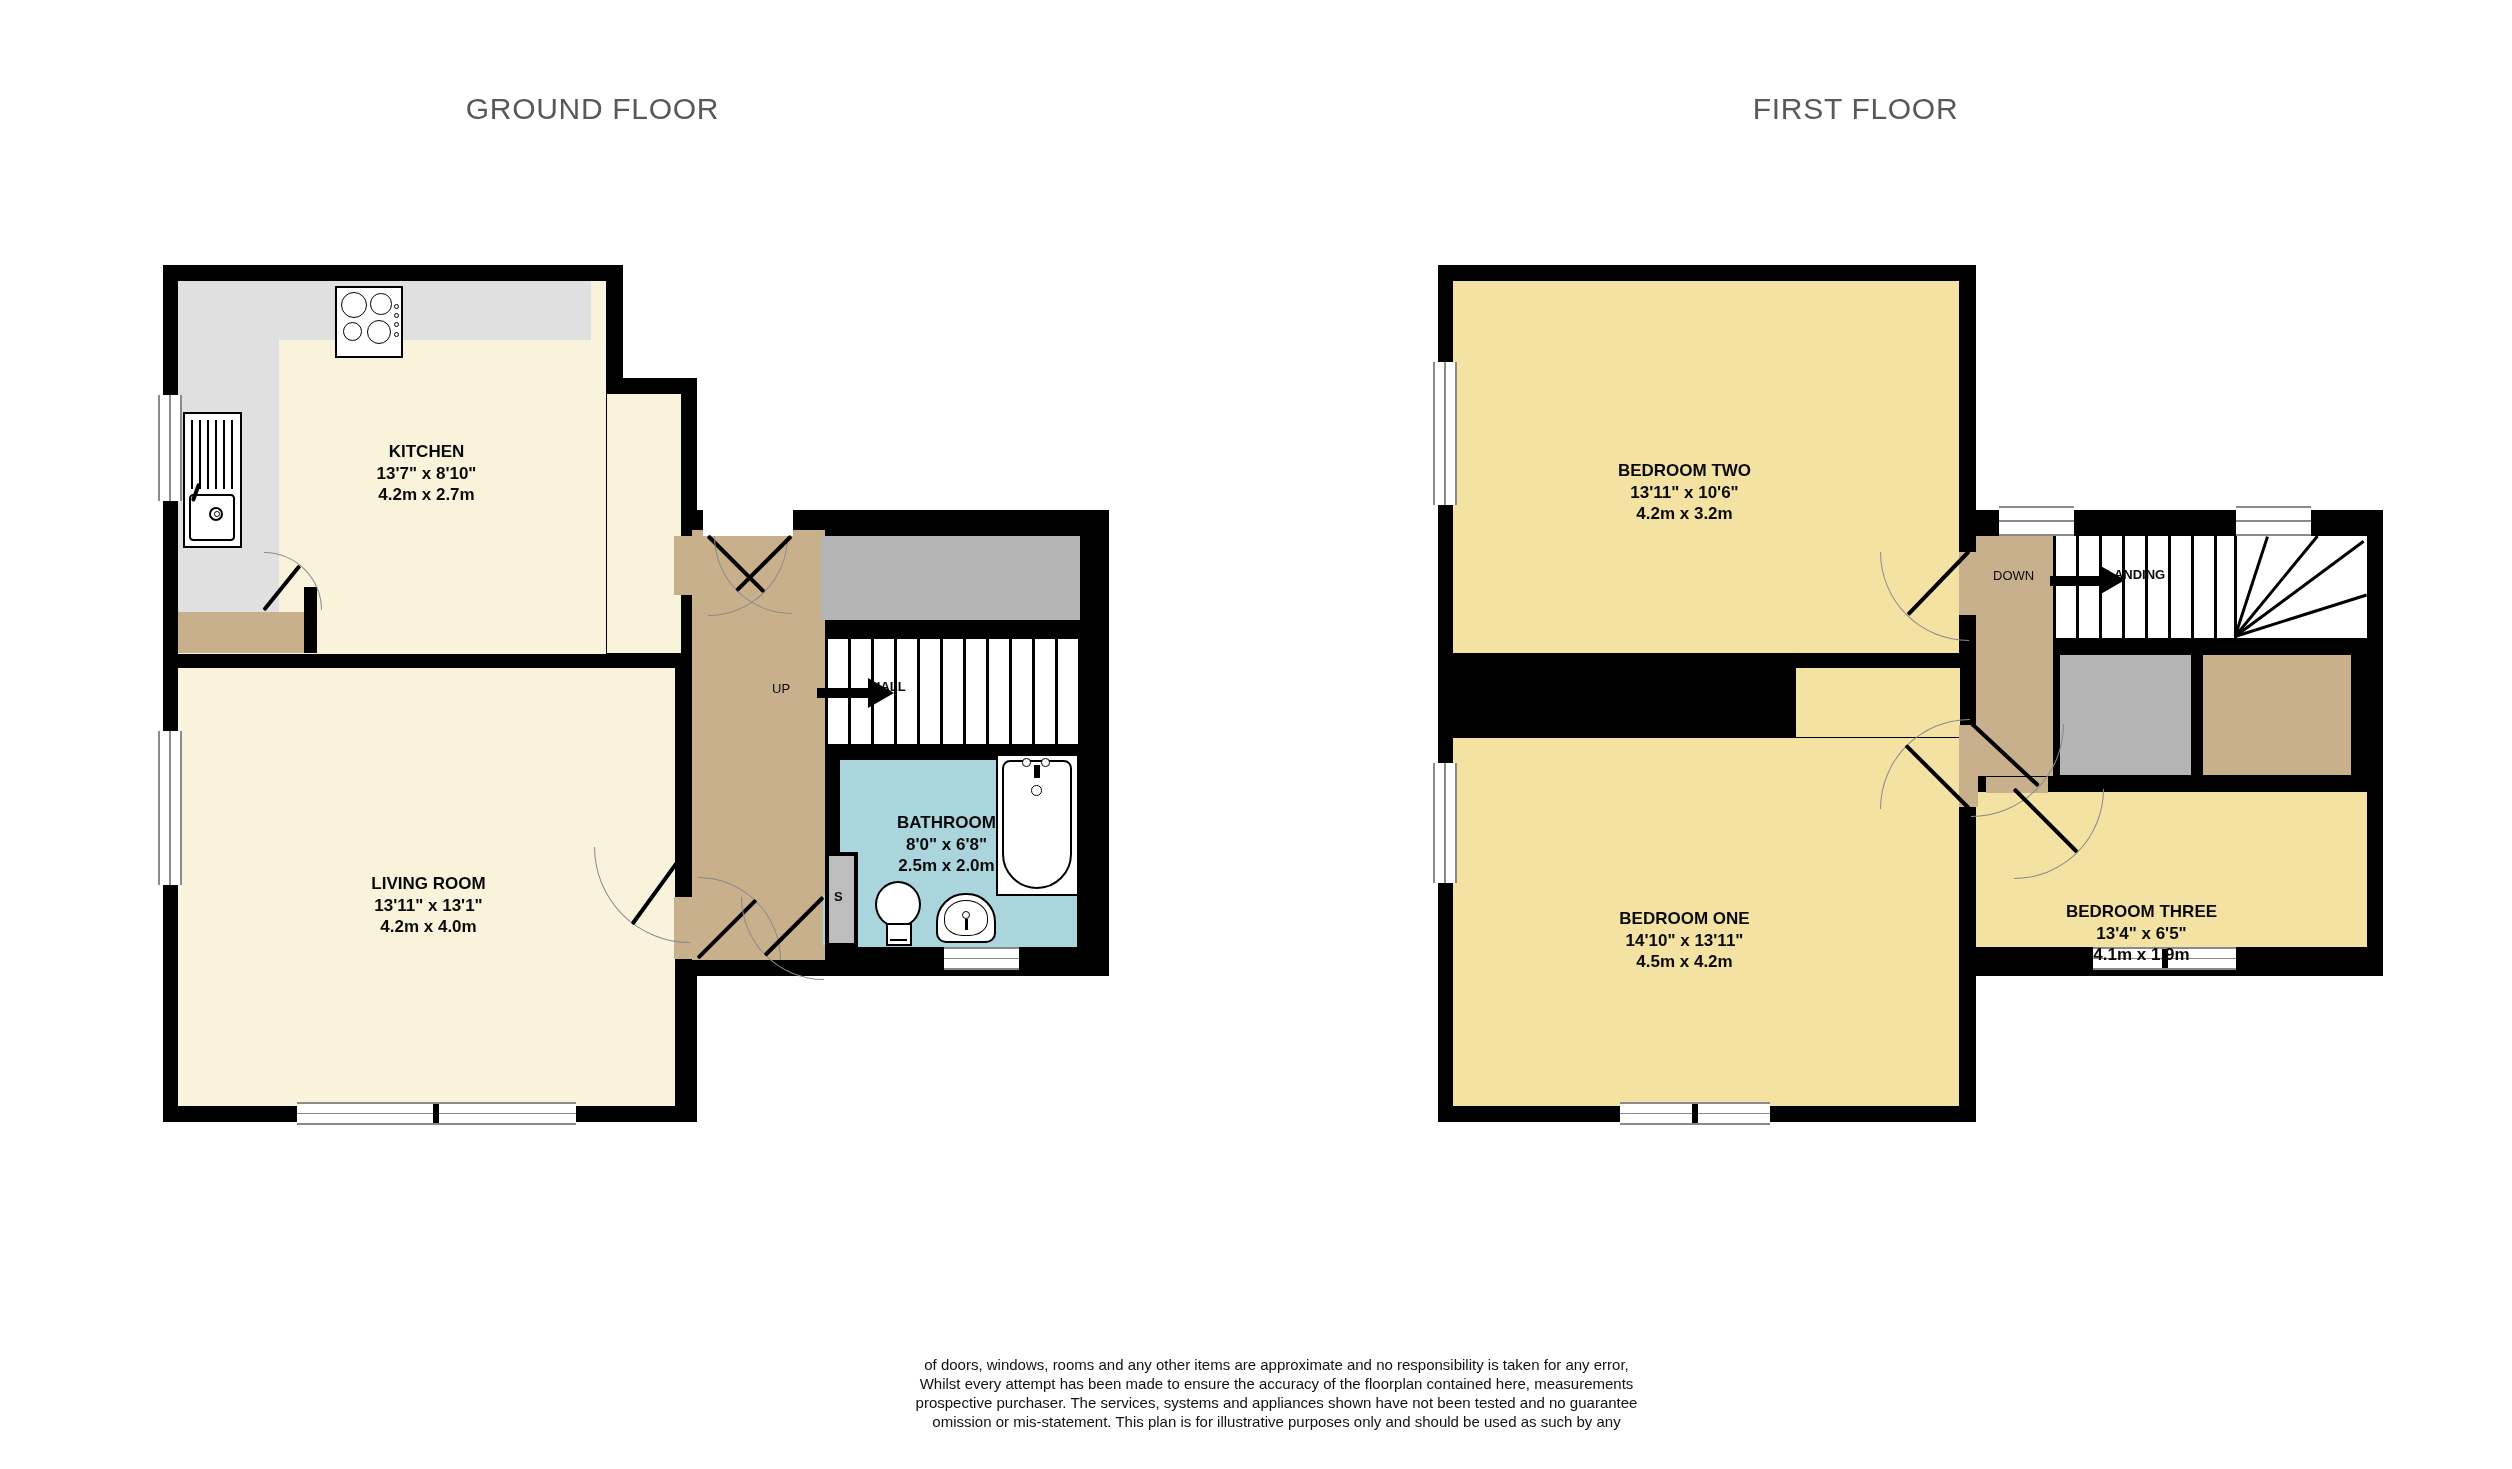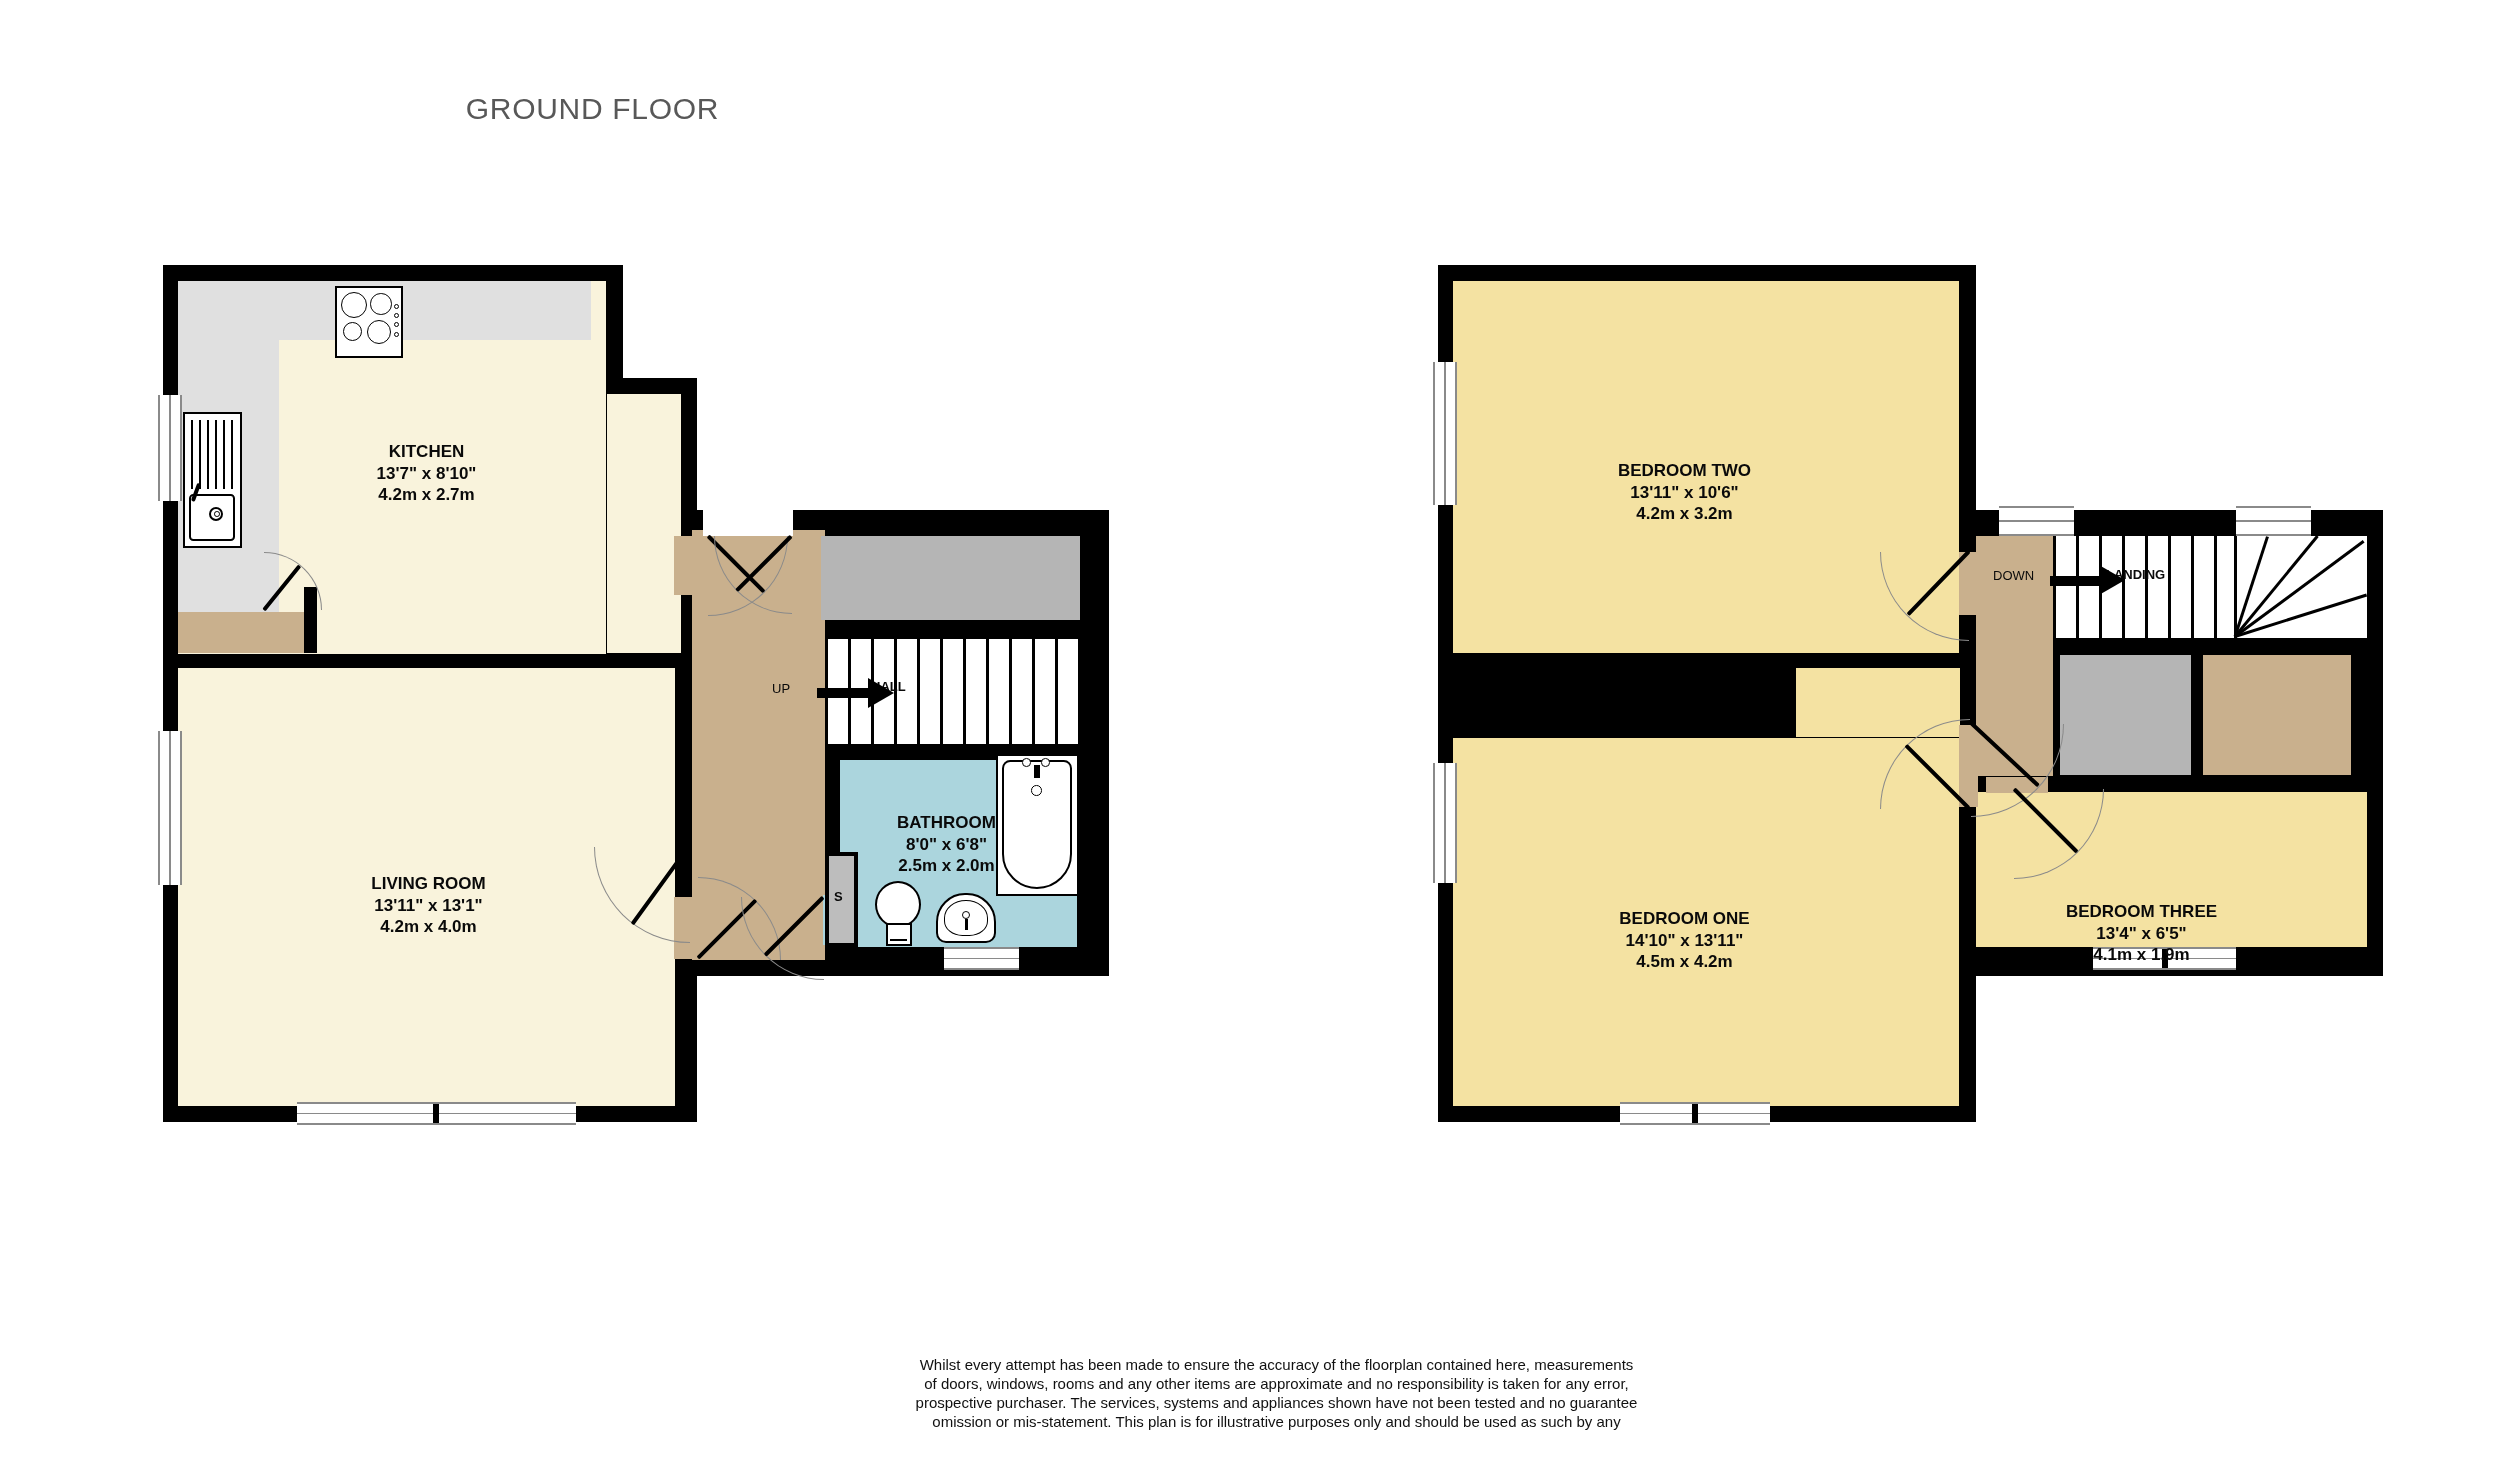--- a/index.html
+++ b/index.html
@@ -34,20 +34,21 @@
   .circ{position:absolute;border:2.1px solid #000;border-radius:50%;background:#fff;box-sizing:border-box;}
   .disclaimer{position:absolute;left:775px;top:1355px;width:1003px;text-align:center;
               font-size:15px;line-height:19px;color:#111;}
 </style>
 </head>
 <body>
 
 <div id="plan">
 
   <div class="floor-title" style="left:342px;top:92px">GROUND FLOOR</div>
+  <div class="floor-title" style="left:1605px;top:92px">FIRST FLOOR</div>
 
   <div class="abs black" style="left:163px;top:265px;width:534px;height:857px"></div>
   <div class="abs white" style="left:623px;top:265px;width:74px;height:113px"></div>
   <div class="abs black" style="left:692px;top:510px;width:417px;height:466px"></div>
 
   <div class="abs cream" style="left:178px;top:281px;width:428px;height:373px"></div>
   <div class="abs cream" style="left:607px;top:394px;width:74px;height:259px"></div>
   <div class="abs grayA" style="left:178px;top:281px;width:413px;height:59px"></div>
   <div class="abs grayA" style="left:178px;top:281px;width:101px;height:332px"></div>
   <div class="abs tan" style="left:178px;top:612px;width:126px;height:41px"></div>
@@ -225,20 +226,20 @@
     <div>14'10"  x 13'11"</div>
     <div>4.5m  x 4.2m</div>
   </div>
   <div class="room-label" style="left:2034px;top:860px">
     <div>BEDROOM THREE</div>
     <div>13'4"  x 6'5"</div>
     <div>4.1m  x 1.9m</div>
   </div>
 
   <div class="disclaimer">
+    <div>of doors, windows, rooms and any other items are approximate and no responsibility is taken for any error,</div>
     <div>Whilst every attempt has been made to ensure the accuracy of the floorplan contained here, measurements</div>
-    <div>of doors, windows, rooms and any other items are approximate and no responsibility is taken for any error,</div>
     <div>prospective purchaser. The services, systems and appliances shown have not been tested and no guarantee</div>
     <div>omission or mis-statement. This plan is for illustrative purposes only and should be used as such by any</div>
   </div>
 
 </div>
 
 
 </body></html>

